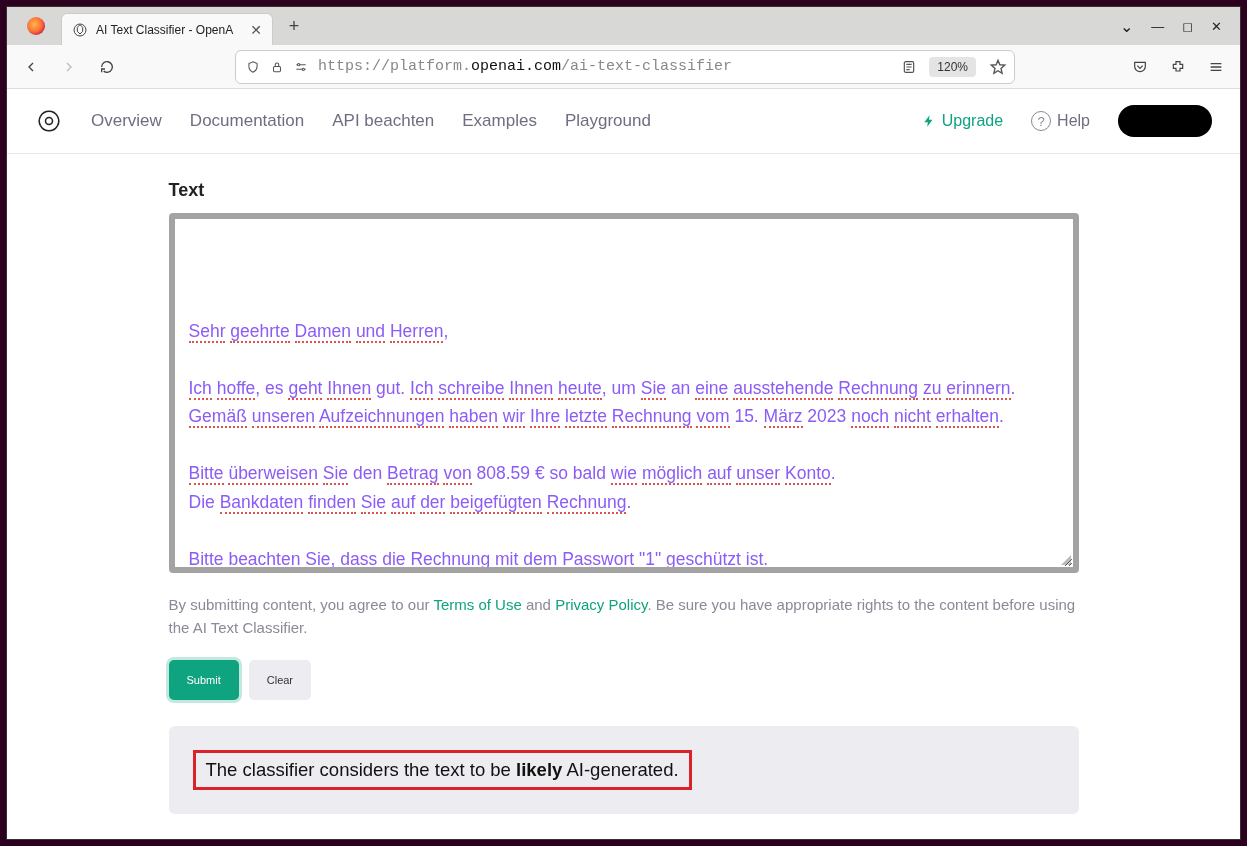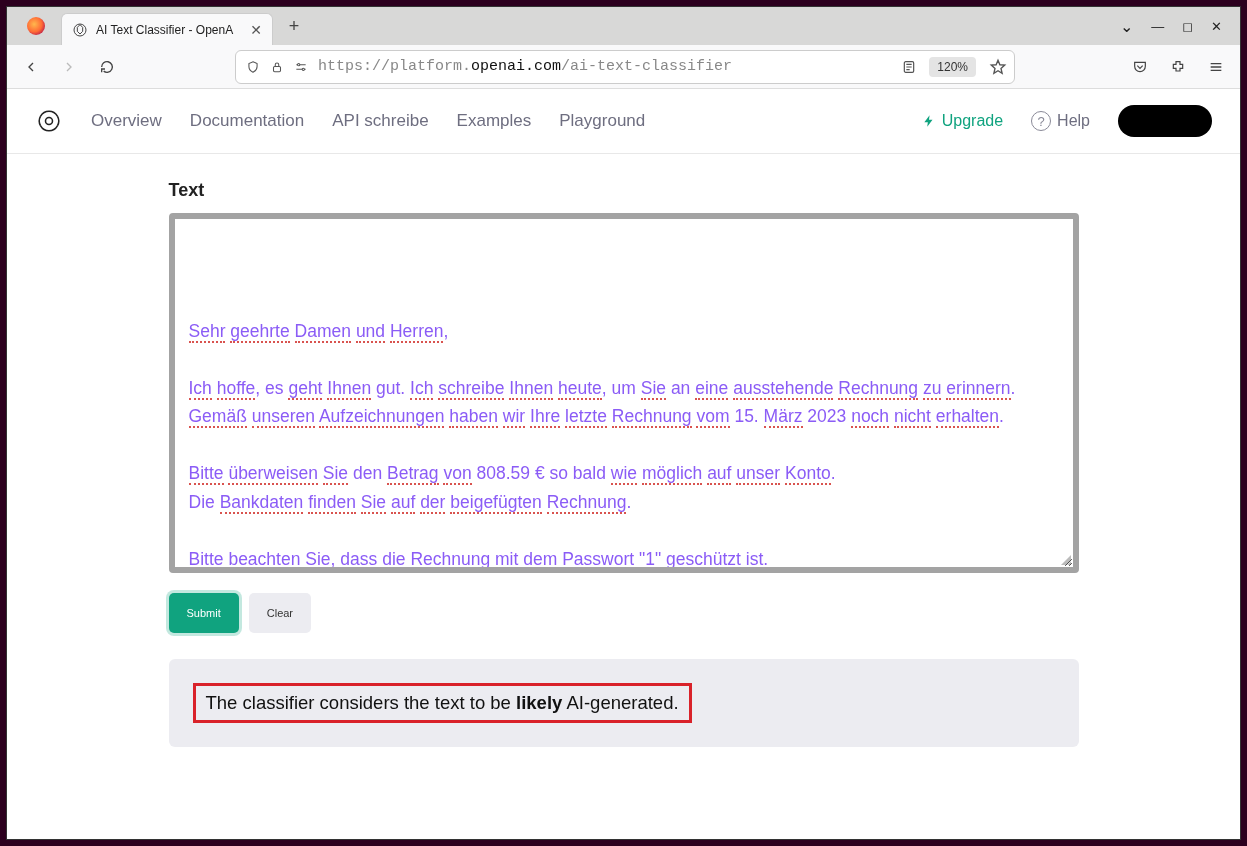--- a/index.html
+++ b/index.html
@@ -367,21 +367,21 @@
             <path d="M32 13 a14 14 0 0 1 0 14"></path>
           <path d="M32 27 a14 14 0 0 1-12 7"></path>
             <path d="M20 34 a14 14 0 0 1-12-7"></path>
           <path d="M8 27 a14 14 0 0 1 0-14"></path>
             <path d="M8 13 a14 14 0 0 1 12-7"></path>
           <circle cx="20" cy="20" r="5"></circle>
         </svg>
       </span>
       <span class="nav-link">Overview</span>
         <span class="nav-link">Documentation</span>
-        <span class="nav-link">API schreibe</span>
+        <span class="nav-link">API beachten</span>
         <span class="nav-link">Examples</span>
         <span class="nav-link">Playground</span>
       <div class="site-header-spacer"></div>
       <span class="upgrade">
         <svg viewBox="0 0 24 24">
             <path d="M13 2L4 14h6l-1 8 9-12h-6l1-8z"></path>
           </svg>
         <span>Upgrade</span>
       </span>
       <span class="help">
@@ -390,20 +390,23 @@
       </span>
       <div class="avatar"></div>
     </div>
 
     <div class="content">
       <div class="content-inner">
         <div class="field-label">Text</div>
         <div class="textarea" id="textarea">
           
           <div><span class="sp">Sehr</span> <span class="sp">geehrte</span> <span class="sp">Damen</span> <span class="sp">und</span> <span class="sp">Herren</span>,</div><div>&nbsp;</div><div><span class="sp">Ich</span><span> </span><span class="sp">hoffe</span><span>, es </span><span class="sp">geht</span><span> </span><span class="sp">Ihnen</span><span> gut. </span><span class="sp">Ich</span><span> </span><span class="sp">schreibe</span><span> </span><span class="sp">Ihnen</span><span> </span><span class="sp">heute</span><span>, um </span><span class="sp">Sie</span><span> an </span><span class="sp">eine</span><span> </span><span class="sp">ausstehende</span><span> </span><span class="sp">Rechnung</span><span> </span><span class="sp">zu</span><span> </span><span class="sp">erinnern</span><span>.</span></div><div><span class="sp">Gemäß</span><span> </span><span class="sp">unseren</span><span> </span><span class="sp">Aufzeichnungen</span><span> </span><span class="sp">haben</span><span> </span><span class="sp">wir</span><span> </span><span class="sp">Ihre</span><span> </span><span class="sp">letzte</span><span> </span><span class="sp">Rechnung</span><span> </span><span class="sp">vom</span><span> 15. </span><span class="sp">März</span><span> 2023 </span><span class="sp">noch</span><span> </span><span class="sp">nicht</span><span> </span><span class="sp">erhalten</span><span>.</span></div><div>&nbsp;</div><div><span class="sp">Bitte</span><span> </span><span class="sp">überweisen</span><span> </span><span class="sp">Sie</span><span> den </span><span class="sp">Betrag</span><span> </span><span class="sp">von</span><span> 808.59 € so bald </span><span class="sp">wie</span><span> </span><span class="sp">möglich</span><span> </span><span class="sp">auf</span><span> </span><span class="sp">unser</span><span> </span><span class="sp">Konto</span><span>.</span></div><div><span>Die </span><span class="sp">Bankdaten</span><span> </span><span class="sp">finden</span><span> </span><span class="sp">Sie</span><span> </span><span class="sp">auf</span><span> </span><span class="sp">der</span><span> </span><span class="sp">beigefügten</span><span> </span><span class="sp">Rechnung</span><span>.</span></div><div>&nbsp;</div><div><span class="sp">Bitte</span><span> </span><span class="sp">beachten</span><span> </span><span class="sp">Sie</span><span>, </span><span class="sp">dass</span><span> die </span><span class="sp">Rechnung</span><span> </span><span class="sp">mit</span><span> </span><span class="sp">dem</span><span> </span><span class="sp">Passwort</span><span> "1" </span><span class="sp">geschützt</span><span> </span><span class="sp">ist</span><span>.</span></div><div><span class="sp">Sie</span><span> </span><span class="sp">benötigen</span><span> </span><span class="sp">das</span><span> </span><span class="sp">Passwort</span><span>, um die </span><span class="sp">Rechnung</span><span> </span><span class="sp">öffnen</span><span> </span><span class="sp">und</span><span> </span><span class="sp">einsehen</span><span> </span><span class="sp">zu</span><span> </span><span class="sp">können</span><span>.</span></div><div class="resizer"></div>
+        </div>
+        <div class="disclaimer">
+          <span>By submitting content, you agree to our </span><a>Terms of Use</a><span> and </span><a>Privacy Policy</a><span>. Be sure you have appropriate rights to the content before using the AI Text Classifier.</span>
         </div>
         <div class="btn-row">
           <button class="btn btn-primary">Submit</button>
           <button class="btn btn-secondary">Clear</button>
         </div>
         <div class="result-box">
           <span class="result-highlight">
             <span>The classifier considers the text to be </span><strong>likely</strong><span> AI-generated.</span>
           </span>
         </div>

